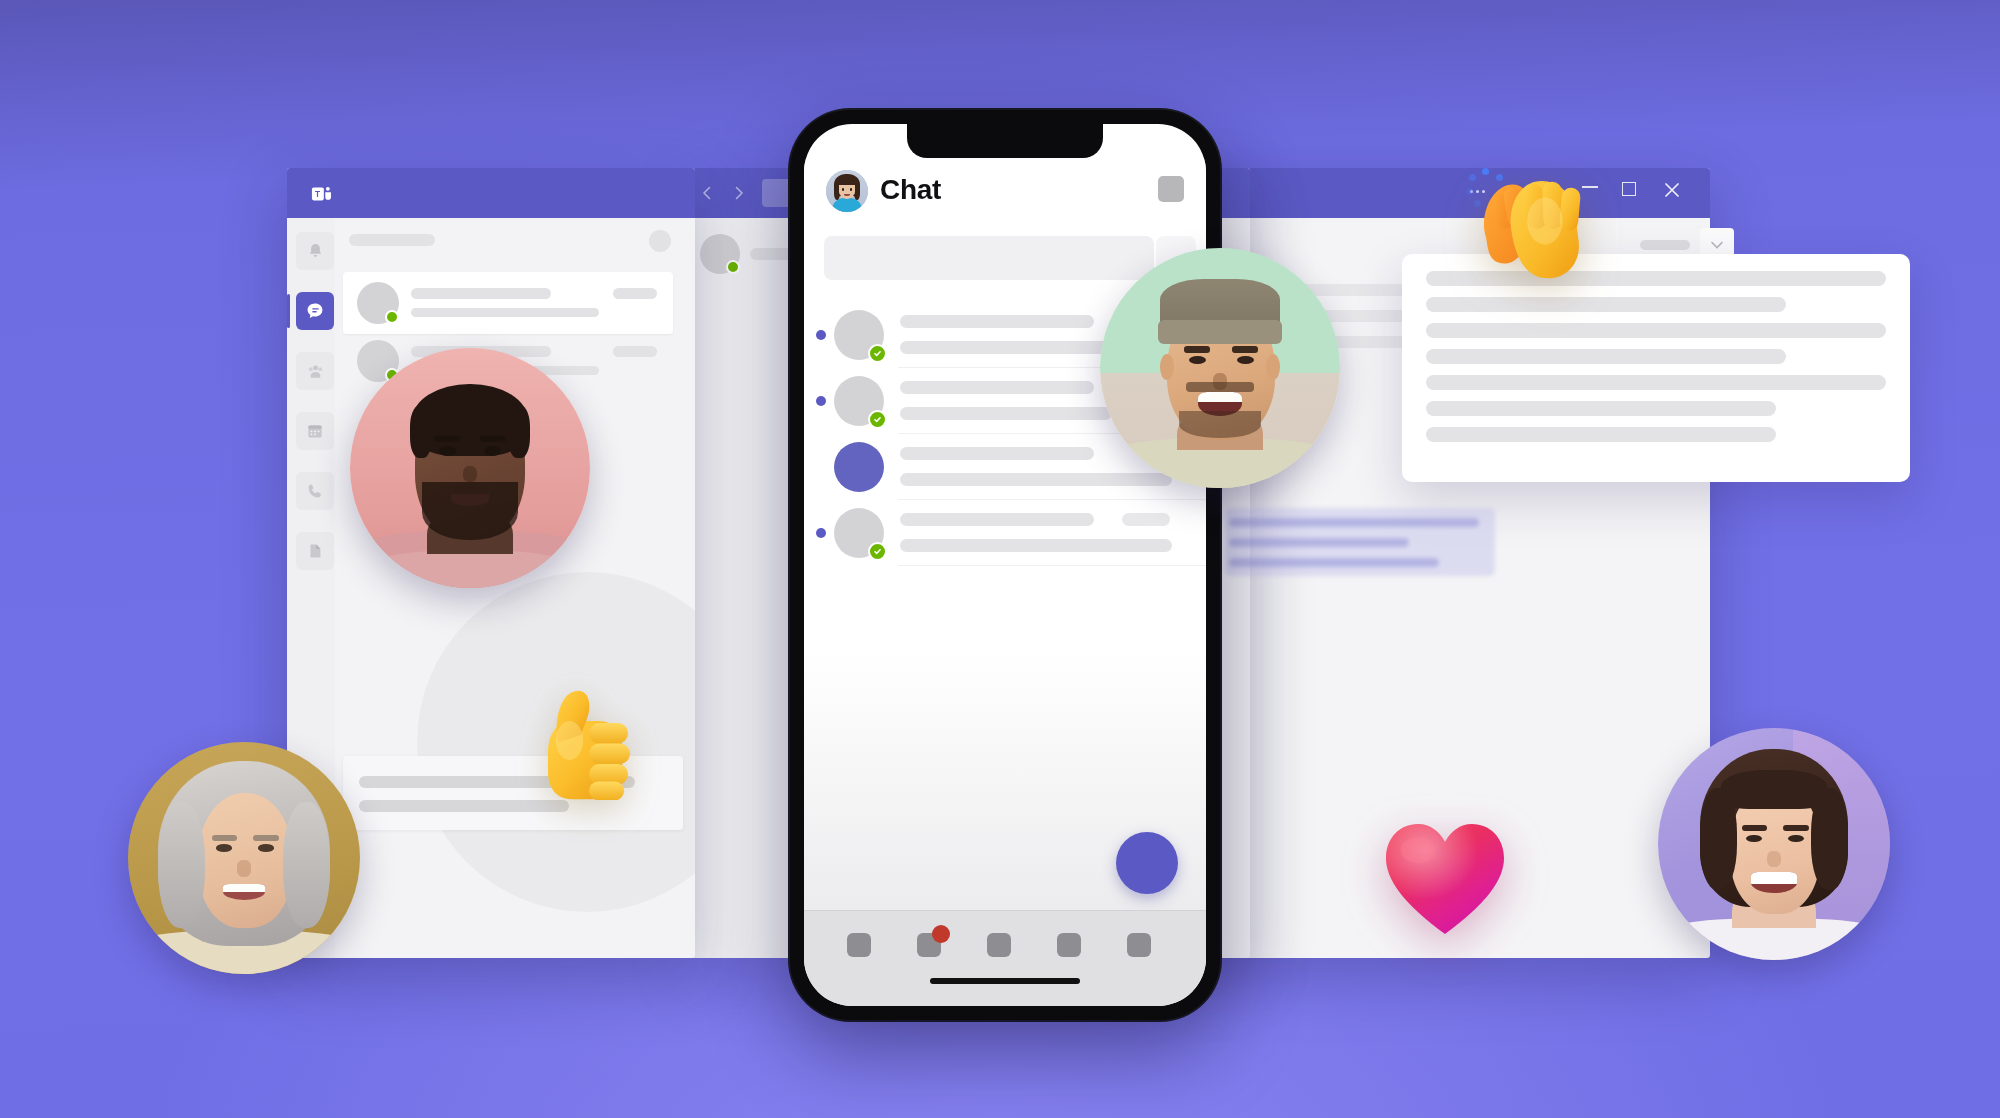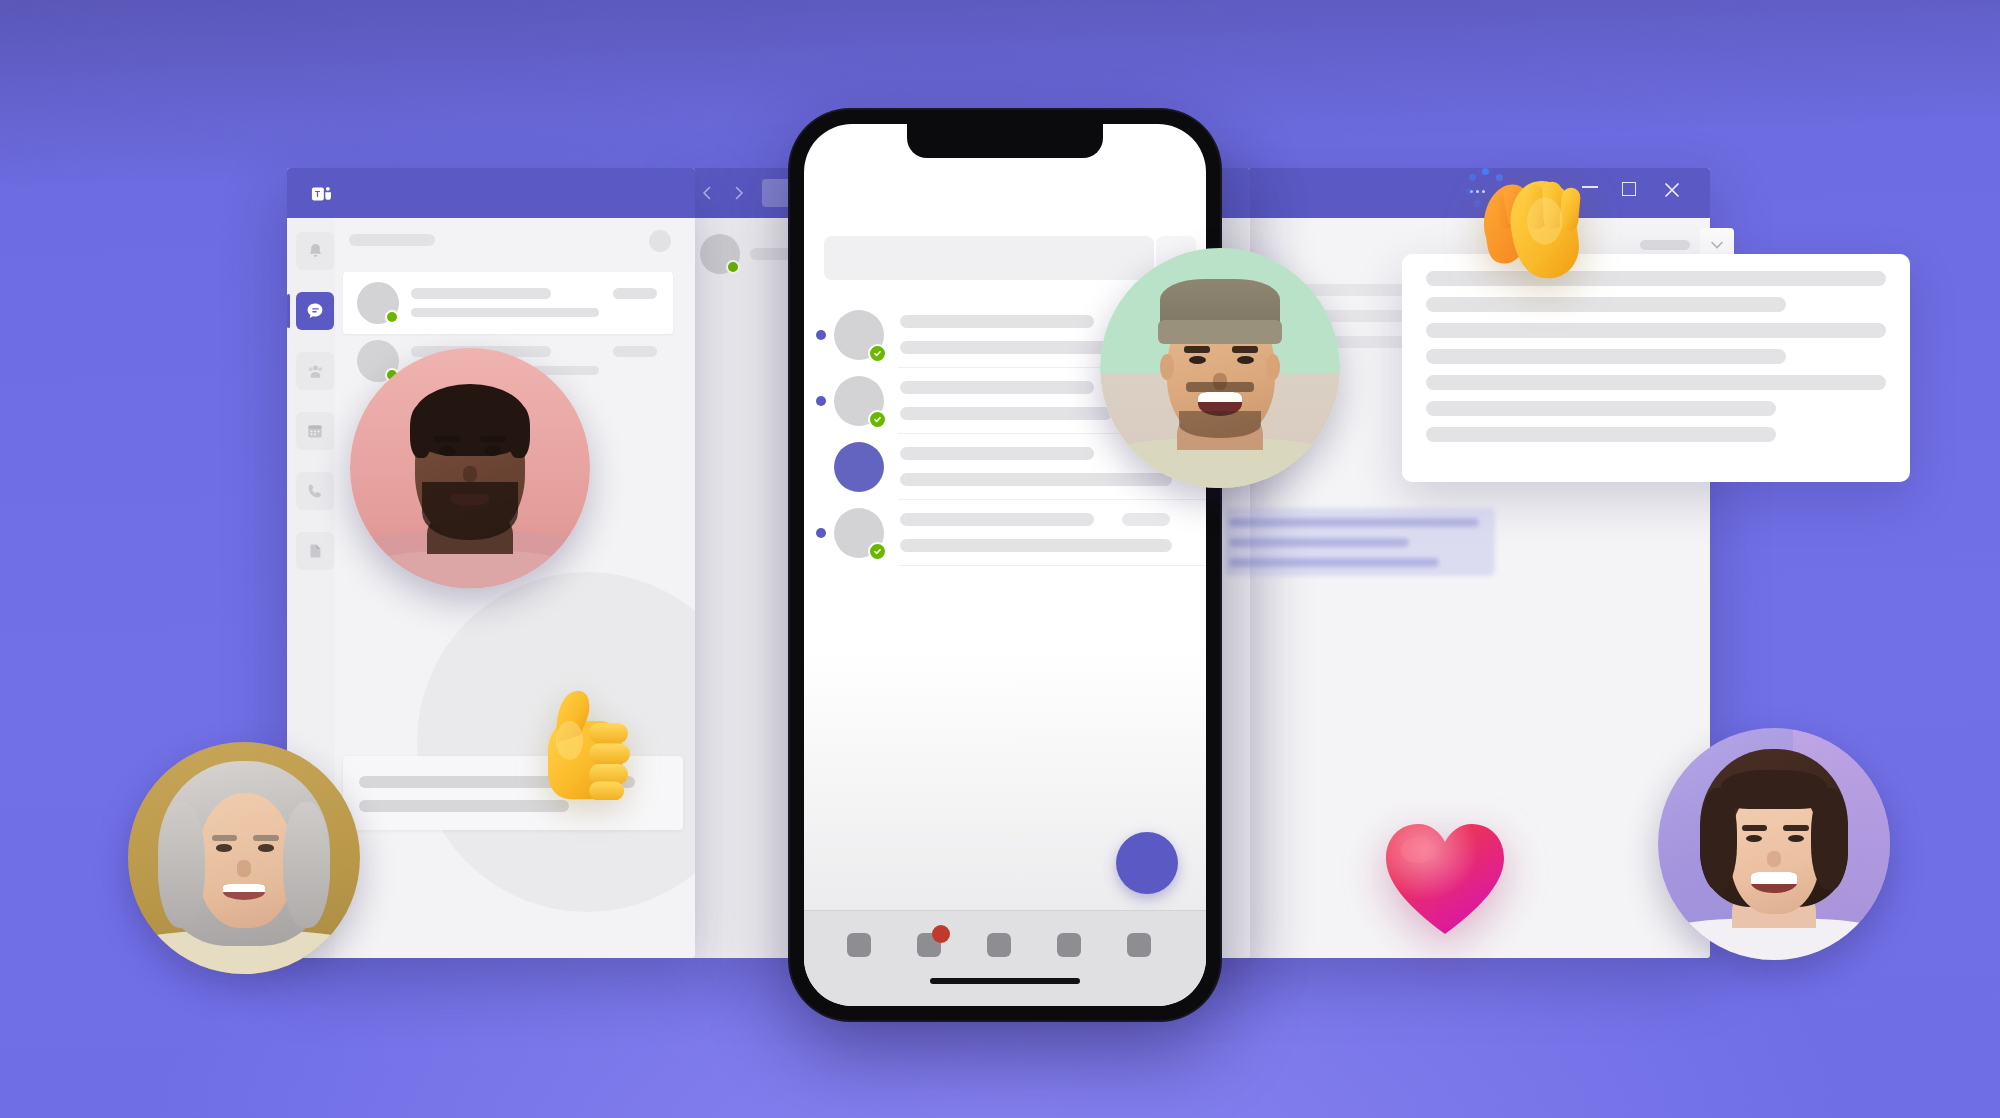--- a/index.html
+++ b/index.html
@@ -386,20 +386,36 @@
     </div>
 
     <div style="position:absolute;left:36%;top:56%;width:28%;height:4%;border-radius:4px;background:rgba(60,40,26,.55);"></div>
     <div style="position:absolute;left:33%;top:68%;width:34%;height:11%;border-radius:0 0 50% 50%;background:rgba(60,40,26,.45);"></div>
   </div>
 
   <div class="phone">
     <div class="phone-screen">
       <div class="notch"></div>
 
+      <div class="ph-header">
+        <div class="ph-avatar">
+          <div style="position:absolute;inset:0;background:linear-gradient(180deg,#c5cfe0 0%,#b4c0d4 100%);"></div>
+          <div style="position:absolute;left:14%;bottom:0;width:72%;height:34%;background:#2aa8d8;border-radius:12px 12px 0 0;"></div>
+          <div style="position:absolute;left:28%;top:20%;width:44%;height:50%;border-radius:46%;background:#e8c3a4;"></div>
+          <div style="position:absolute;left:20%;top:10%;width:60%;height:52%;border-radius:48% 48% 20% 20%;background:#3a2418;"></div>
+          <div style="position:absolute;left:18%;top:30%;width:16%;height:42%;border-radius:40%;background:#3a2418;"></div>
+          <div style="position:absolute;left:66%;top:30%;width:16%;height:42%;border-radius:40%;background:#3a2418;"></div>
+          <div style="position:absolute;left:30%;top:36%;width:40%;height:30%;border-radius:0 0 48% 48%;background:#e8c3a4;"></div>
+          <div style="position:absolute;left:38%;top:44%;width:5%;height:5%;border-radius:50%;background:#2b1b12;"></div>
+          <div style="position:absolute;left:57%;top:44%;width:5%;height:5%;border-radius:50%;background:#2b1b12;"></div>
+          <div style="position:absolute;left:44%;top:56%;width:12%;height:5%;border-radius:0 0 60% 60%;background:#8a4a46;"></div>
+        </div>
+        <div class="ph-title">Chat</div>
+        <div class="ph-headbtn"></div>
+      </div>
 
       <div class="ph-search" placeholder=""></div>
       <div class="ph-search-side"></div>
 
       <div class="ph-row" style="top:178px;">
         <div class="ph-unread"></div>
         <div class="ph-av"></div>
         <div class="ph-pres">
           <svg width="9" height="9" viewBox="0 0 10 10">
               <path d="M2.2 5.2 L4.1 7.1 L7.9 3.1" stroke="#fff" stroke-width="1.7" fill="none" stroke-linecap="round" stroke-linejoin="round"></path>

